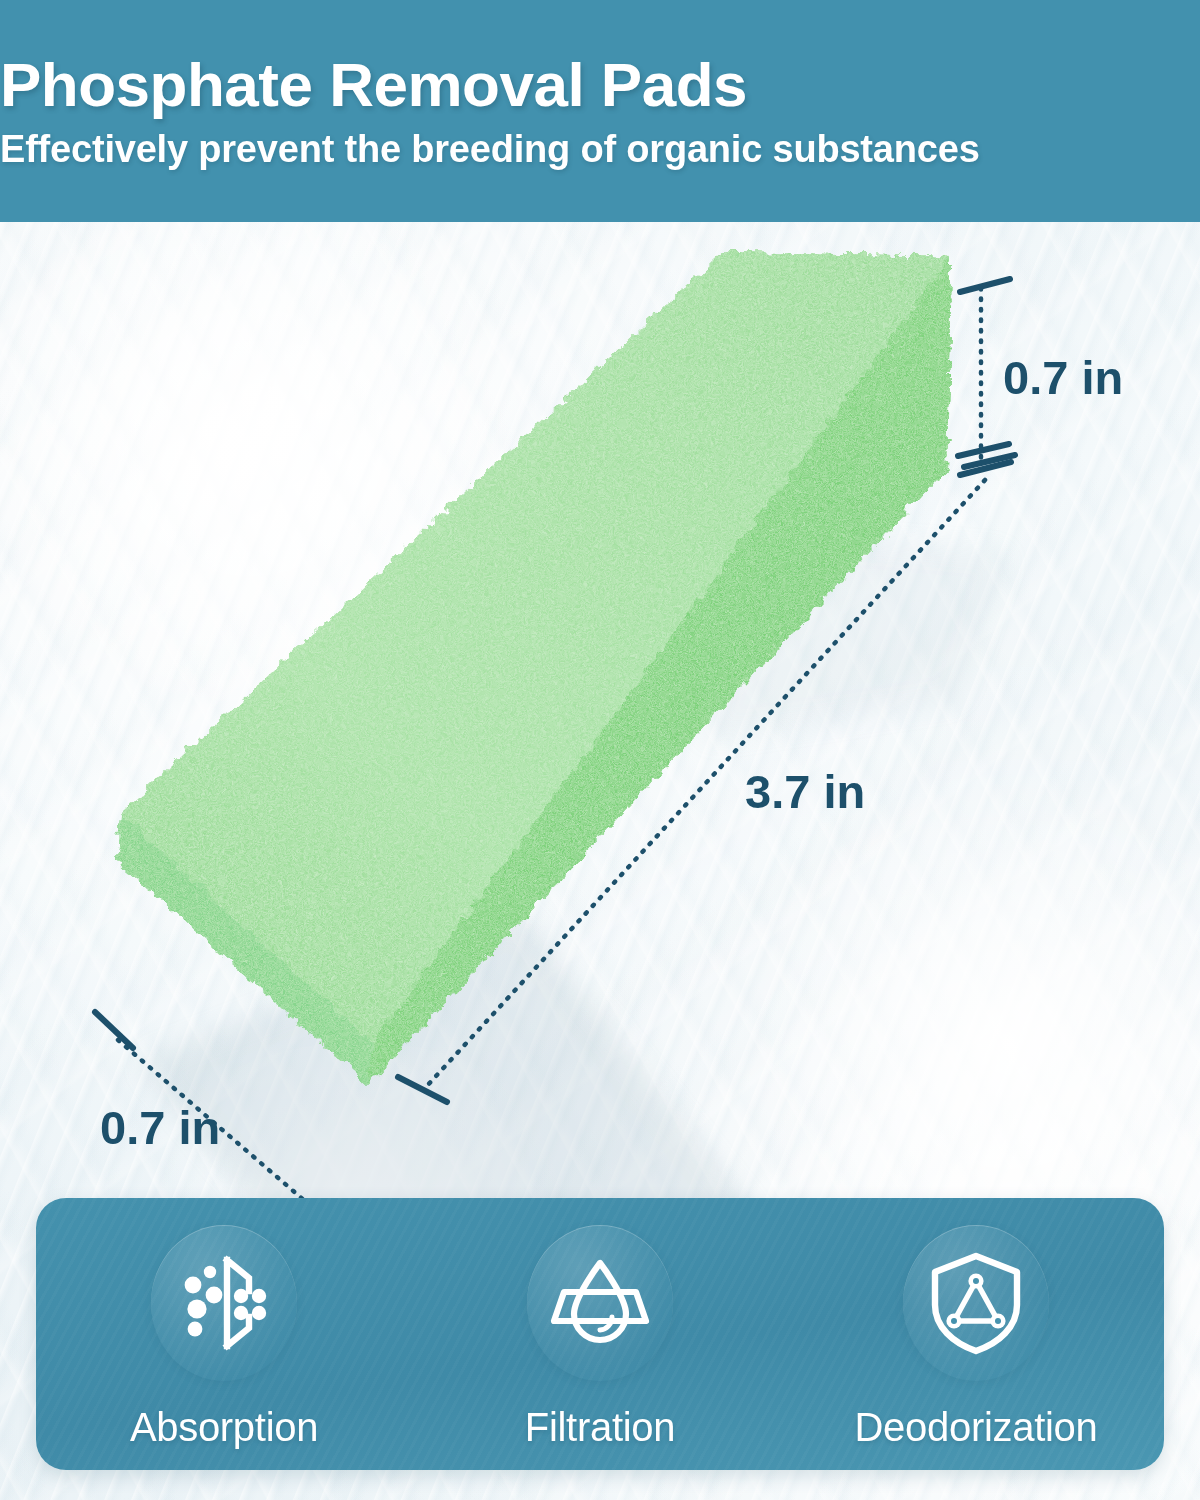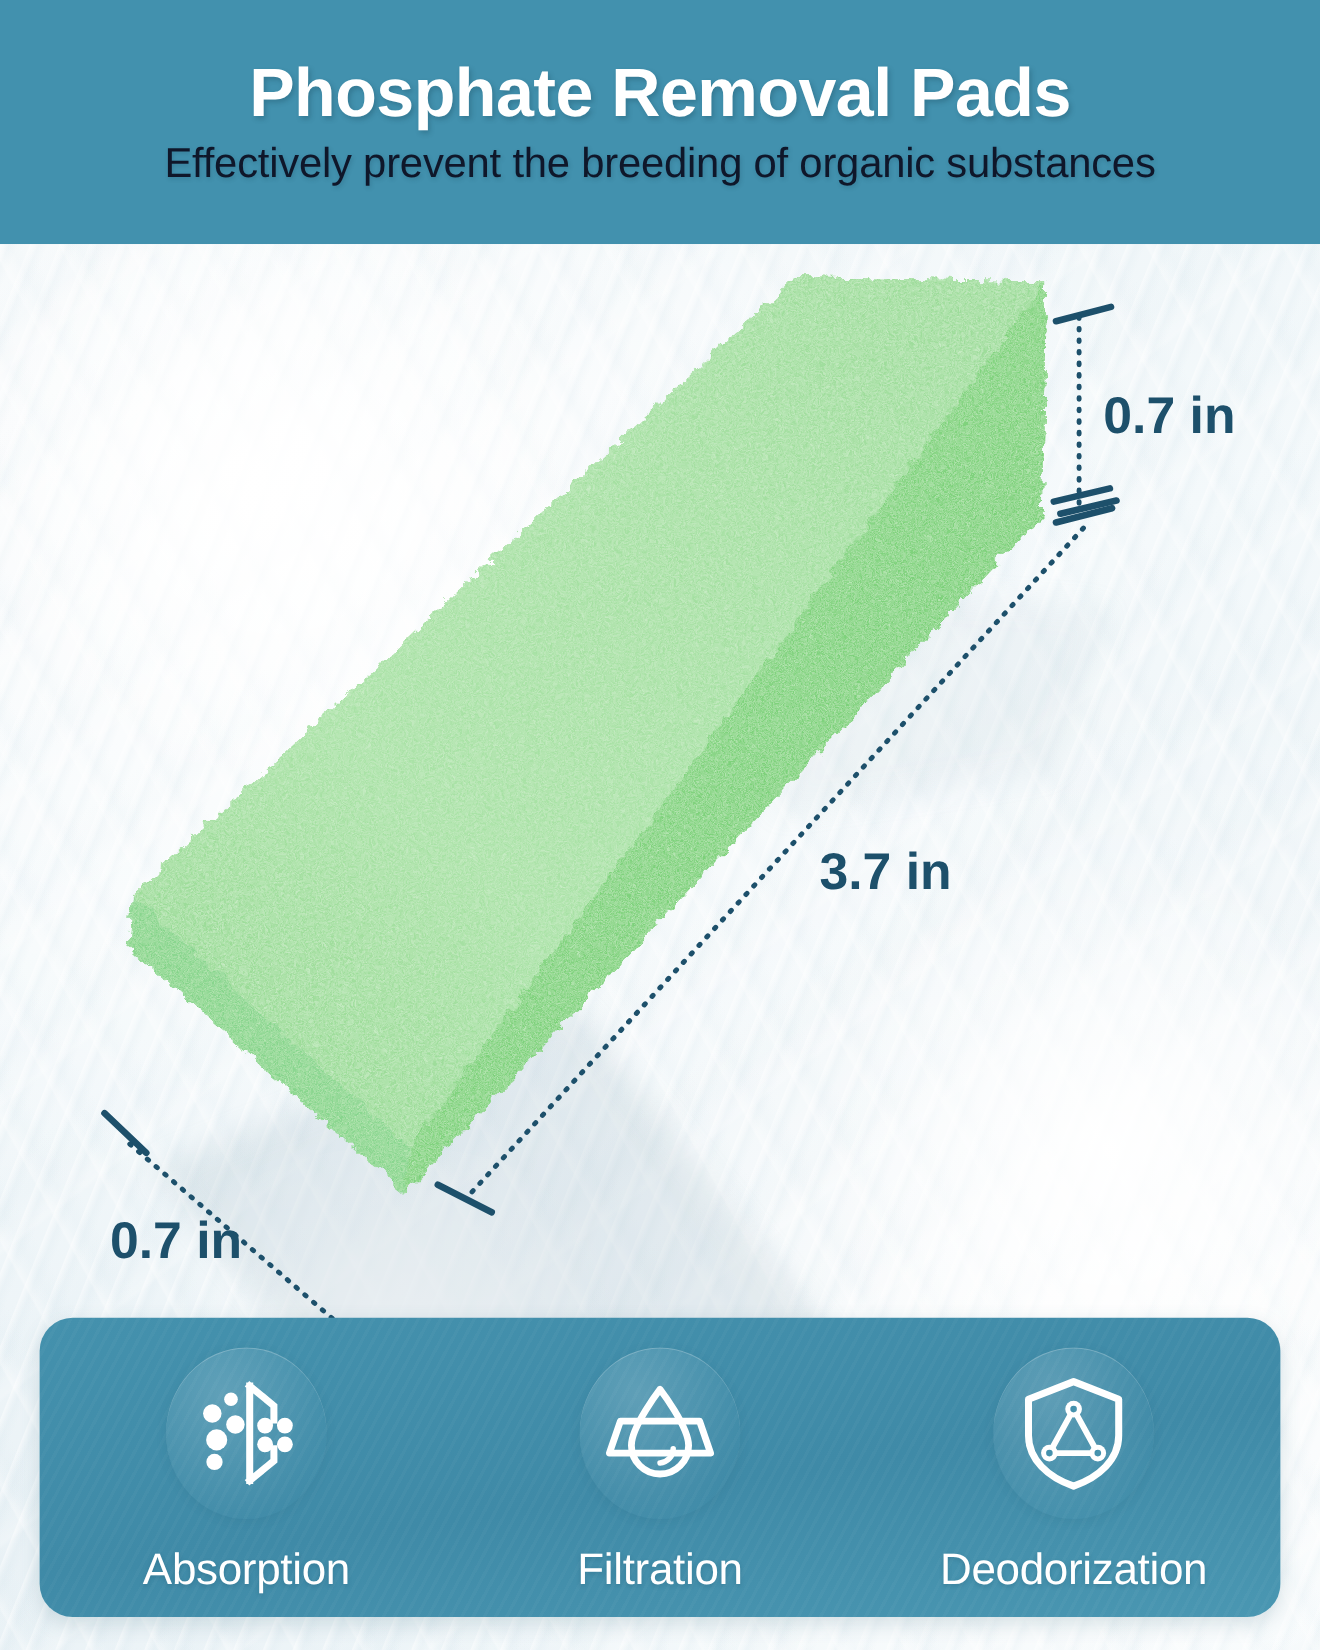--- a/index.html
+++ b/index.html
@@ -9,32 +9,32 @@
     width:1200px; height:1500px;
     font-family:"Liberation Sans","DejaVu Sans",sans-serif;
     overflow:hidden; position:relative;
   }
 
   
   #header {
     position:absolute; left:0; top:0; width:1200px; height:222px;
     background:#4291ae;
     display:flex; flex-direction:column;
-    align-items:center; justify-content:center;
+    align-items:flex-start; justify-content:center;
     overflow:hidden;
   }
   #header-title {
     font-size:62px; font-weight:bold; color:#ffffff;
     letter-spacing:-0.5px; line-height:1.05;
     text-shadow:2px 3px 5px rgba(18,60,78,.28);
     white-space:nowrap;
   }
   #header-sub {
     margin-top:12px;
-    font-size:38px; font-weight:400; color:#0f172a;
+    font-size:38px; font-weight:700; color:#ffffff;
     letter-spacing:-0.2px; line-height:1.1;
     text-shadow:1px 2px 4px rgba(18,60,78,.22);
     white-space:nowrap;
   }
 
   
   #stage {
     position:absolute; left:0; top:222px; width:1200px; height:1278px;
     background:
       radial-gradient(120% 90% at 22% 18%, #ffffff 0%, rgba(255,255,255,0) 58%),

